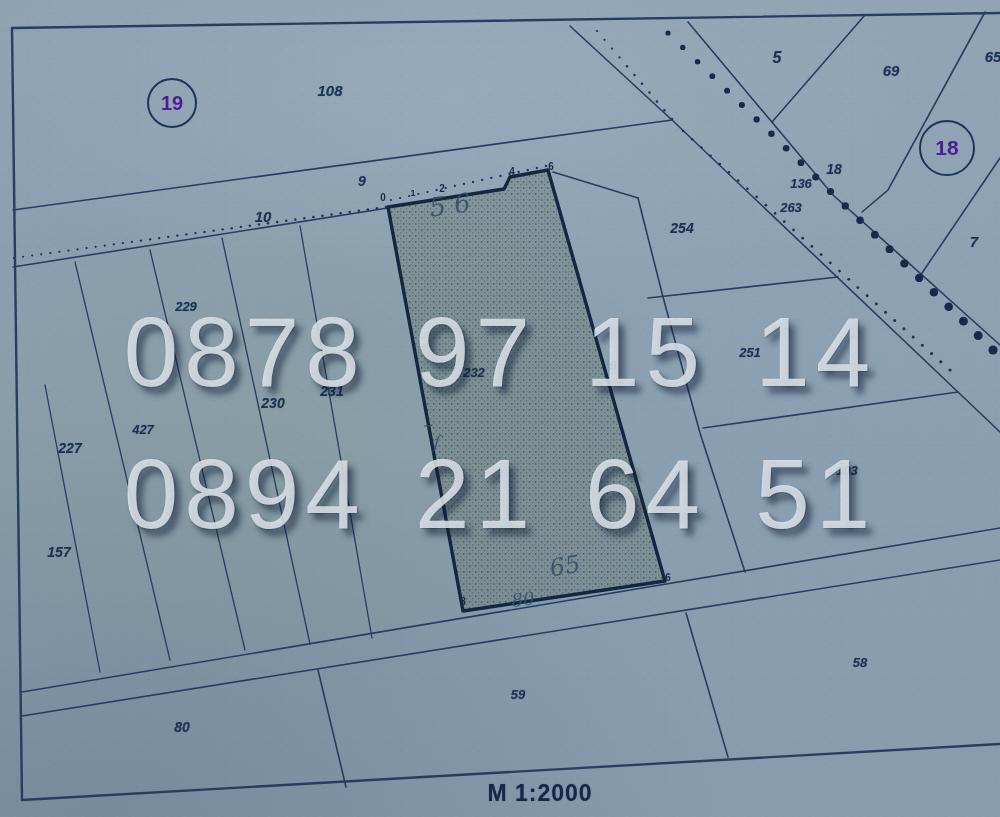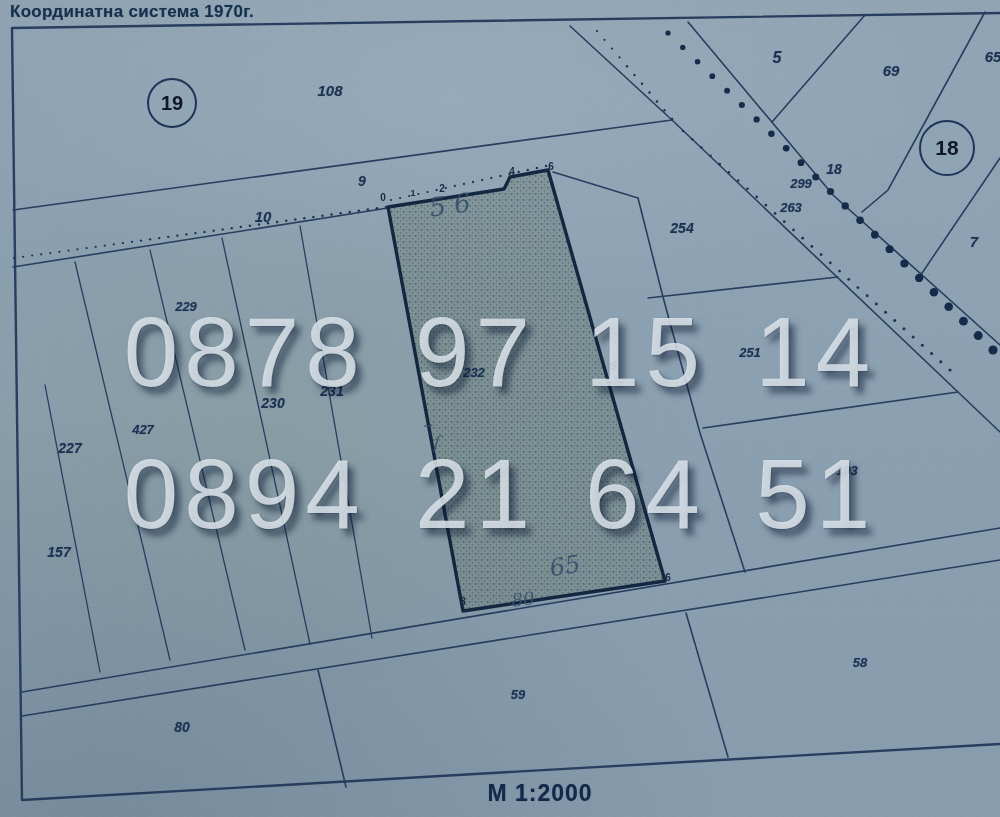--- a/index.html
+++ b/index.html
@@ -47,21 +47,21 @@
   }
   .hand{
     position:absolute;transform:translate(-50%,-50%);
     font-style:italic;color:#36506b;white-space:nowrap;
     font-family:"DejaVu Serif", serif;opacity:.9;
   }
   .circled{
     position:absolute;transform:translate(-50%,-50%);
     border:2.3px solid #1d3557;border-radius:50%;
     display:flex;align-items:center;justify-content:center;
-    color:#0f172a;font-weight:bold;background:transparent;
+    color:#4c1d95;font-weight:bold;background:transparent;
   }
   .watermark{
     position:absolute;left:50%;transform:translateX(-50%);
     font-size:98px;font-weight:normal;letter-spacing:6px;word-spacing:16px;
     color:rgba(224,232,237,0.85);white-space:nowrap;
     text-shadow:6px 7px 6px rgba(12,28,52,0.55), 1px 1px 2px rgba(12,28,52,0.35);
   }
 </style>
 </head>
 <body>
@@ -235,28 +235,27 @@
         <circle cx="904.3636363636364" cy="263.54545454545456" r="4.05"></circle>
         <circle cx="919.1363636363636" cy="277.95454545454544" r="4.15"></circle>
         <circle cx="933.909090909091" cy="292.3636363636364" r="4.24"></circle>
         <circle cx="948.6818181818182" cy="306.77272727272725" r="4.33"></circle>
         <circle cx="963.4545454545455" cy="321.1818181818182" r="4.42"></circle>
         <circle cx="978.2272727272727" cy="335.5909090909091" r="4.51"></circle>
         <circle cx="993" cy="350" r="4.60"></circle>
       </g>
   </svg>
 
-  <div class="map-title">Координатна система 1970г.</div>
   <div class="scale-label">М 1:2000</div>
   <div id="labels">
       <div class="plabel" style="left: 330px; top: 90px; font-size: 15px;">108</div>
       <div class="plabel" style="left: 777px; top: 58px; font-size: 16px;">5</div>
       <div class="plabel" style="left: 891px; top: 70px; font-size: 15px;">69</div>
       <div class="plabel" style="left: 993px; top: 56px; font-size: 15px;">65</div>
-      <div class="plabel" style="left: 801px; top: 183px; font-size: 13px;">299</div>
+      <div class="plabel" style="left: 801px; top: 183px; font-size: 13px;">136</div>
       <div class="plabel" style="left: 834px; top: 169px; font-size: 14px;">18</div>
       <div class="plabel" style="left: 791px; top: 207px; font-size: 13px;">263</div>
       <div class="plabel" style="left: 974px; top: 241px; font-size: 15px;">7</div>
       <div class="plabel" style="left: 682px; top: 228px; font-size: 14px;">254</div>
       <div class="plabel" style="left: 750px; top: 352px; font-size: 13px;">251</div>
       <div class="plabel" style="left: 613px; top: 365px; font-size: 13px;">9</div>
       <div class="plabel" style="left: 847px; top: 470px; font-size: 13px;">103</div>
       <div class="plabel" style="left: 362px; top: 181px; font-size: 14px;">9</div>
       <div class="plabel" style="left: 263px; top: 216px; font-size: 15px;">10</div>
       <div class="plabel" style="left: 70px; top: 448px; font-size: 14px;">227</div>

